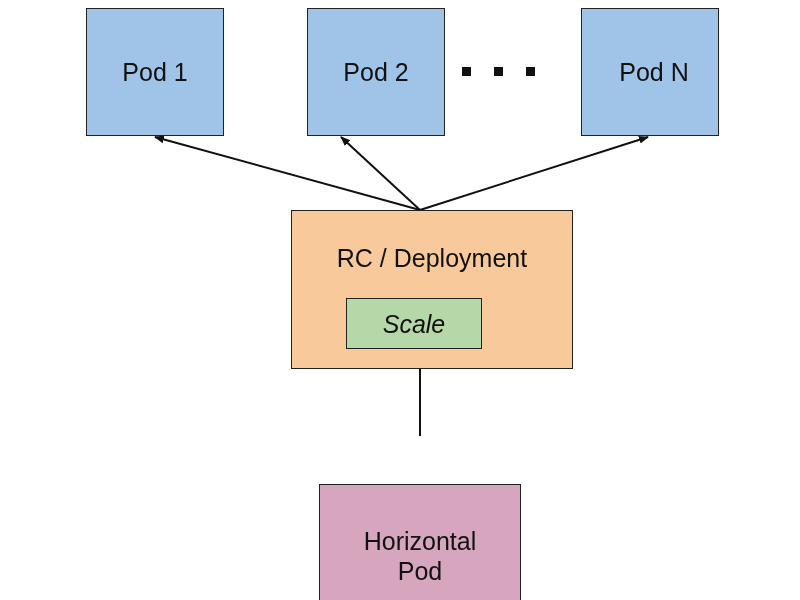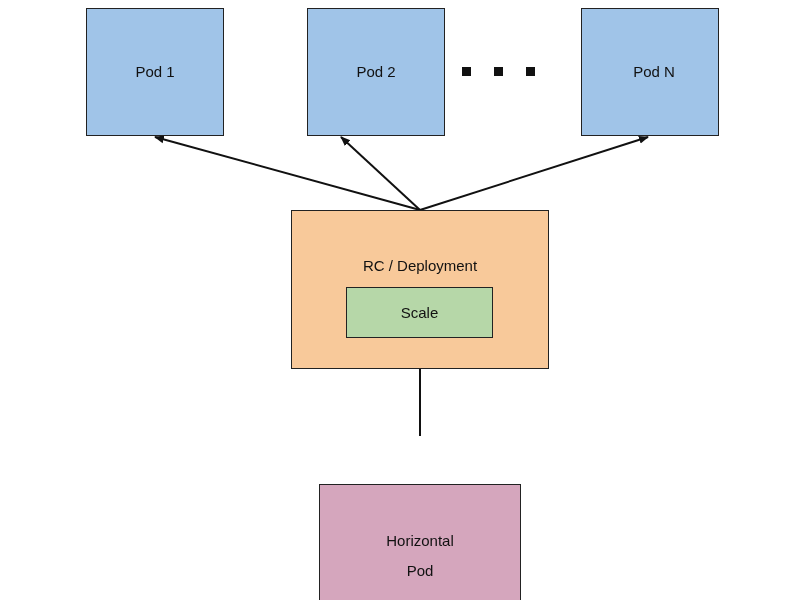--- a/index.html
+++ b/index.html
@@ -1,21 +1,21 @@
 <!DOCTYPE html>
 <html><head>
 <meta charset="utf-8">
 <style>
   html, body { margin:0; padding:0; background:#ffffff; }
   body { width:800px; height:600px; position:relative; overflow:hidden; font-family:"Liberation Sans", sans-serif; }
-  .box { position:absolute; box-sizing:border-box; border:1.5px solid #222; display:flex; align-items:center; justify-content:center; text-align:center; color:#111; font-size:15px; line-height:30px; }
+  .box { position:absolute; box-sizing:border-box; border:1.5px solid #222; display:flex; align-items:center; justify-content:center; text-align:center; color:#111; font-size:25px; line-height:30px; }
   .pod { background:#a0c4e8; width:138px; height:128px; top:8px; }
   #pod1 { left:86px; } #pod2 { left:271px;margin-left:36px; } #podn { left:581px;padding-left:8px; }
-  #rc { background:#f8c99a; left:291px; top:210px; width:258px; height:159px; align-items:flex-start; padding-top:40px; }
-  #scale { background:#b6d7a8; left:346px; top:287px; width:147px; height:51px; }
+  #rc { background:#f8c99a; left:291px; top:210px; width:282px; height:159px; align-items:flex-start; padding-top:32px; }
+  #scale { background:#b6d7a8; left:346px; top:298px; width:136px; height:51px;font-style:italic; }
   #hpa { background:#d5a6bd; left:319px; top:436px; width:202px; height:143px; flex-direction:column;margin-top:48px; }
   .dot { position:absolute; width:9px; height:9px; background:#111; top:67px; }
   svg { position:absolute; left:0; top:0; }
 </style>
 </head>
 <body>
 
 <svg width="800" height="600">
   <defs>
     <marker id="ah" markerWidth="10" markerHeight="10" refX="9" refY="5" orient="auto" markerUnits="userSpaceOnUse">

